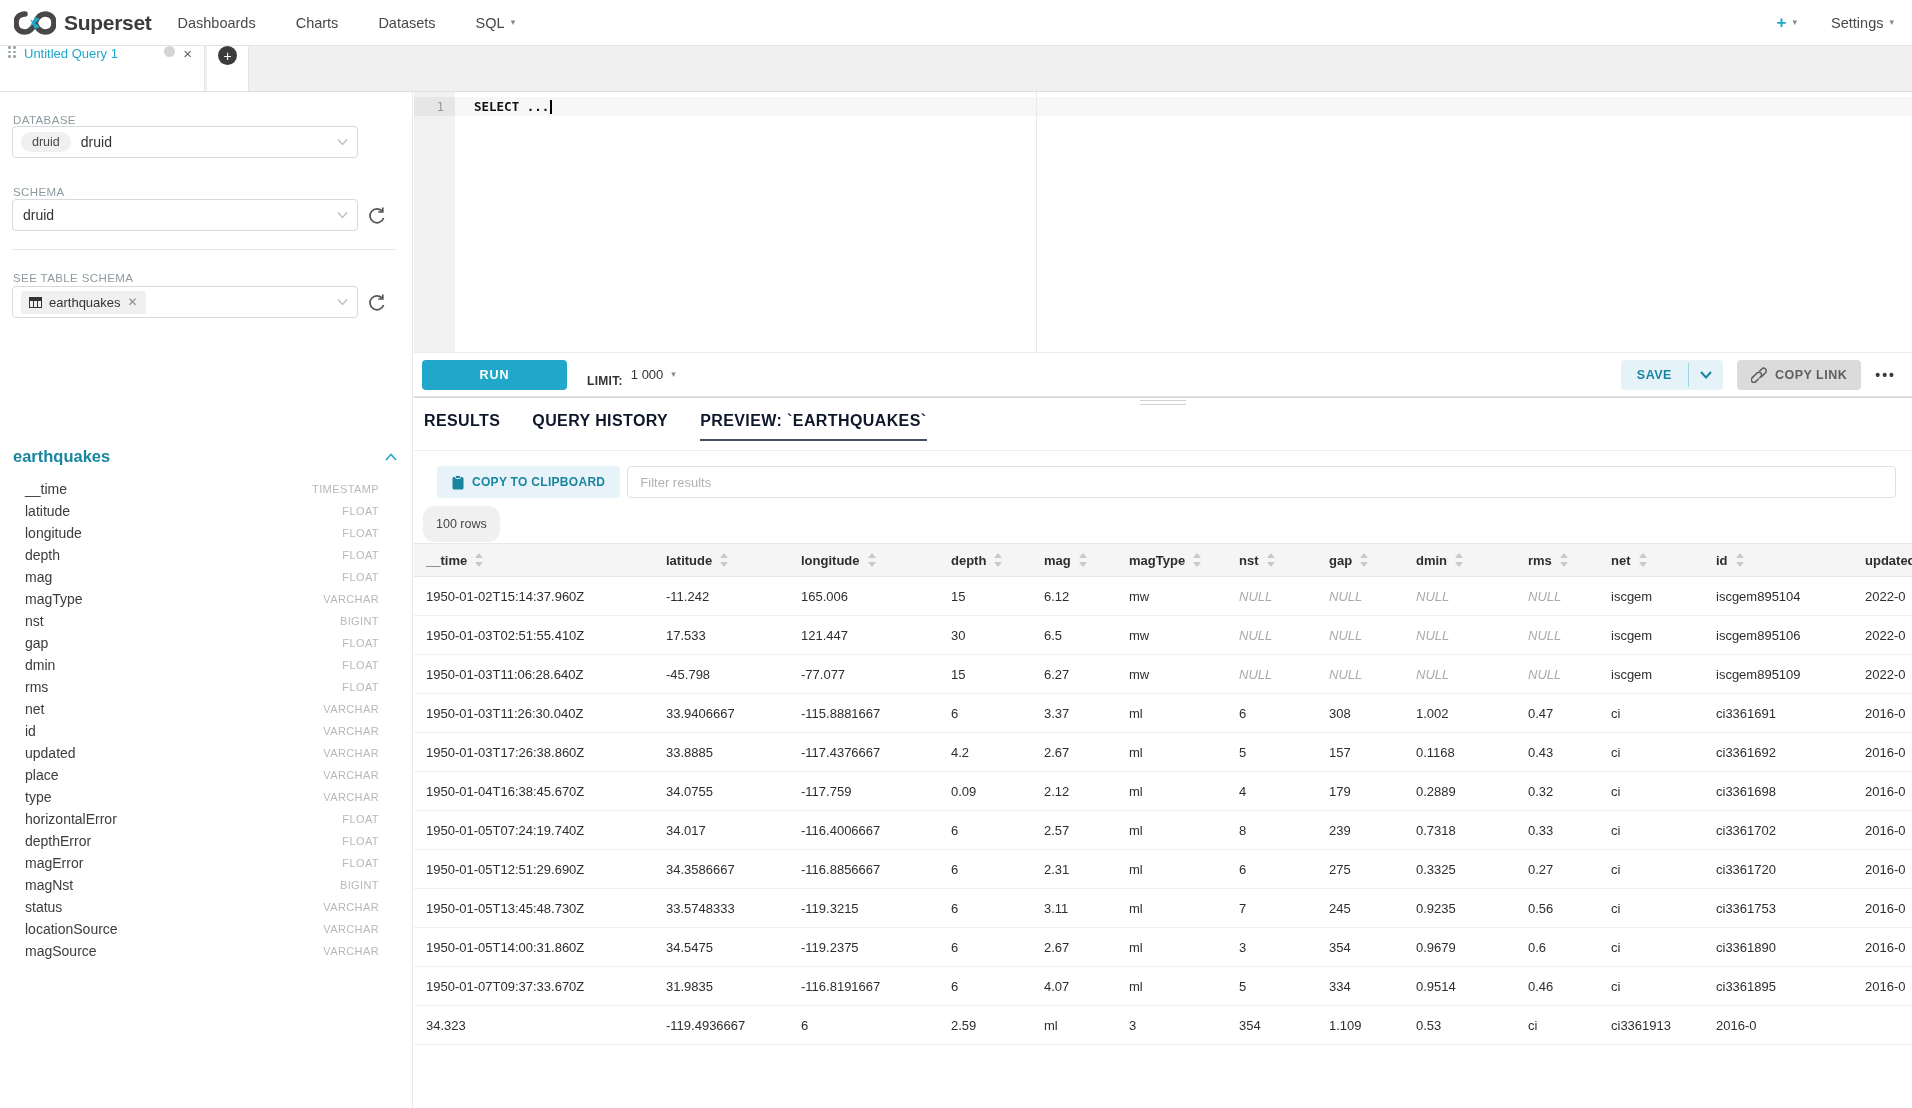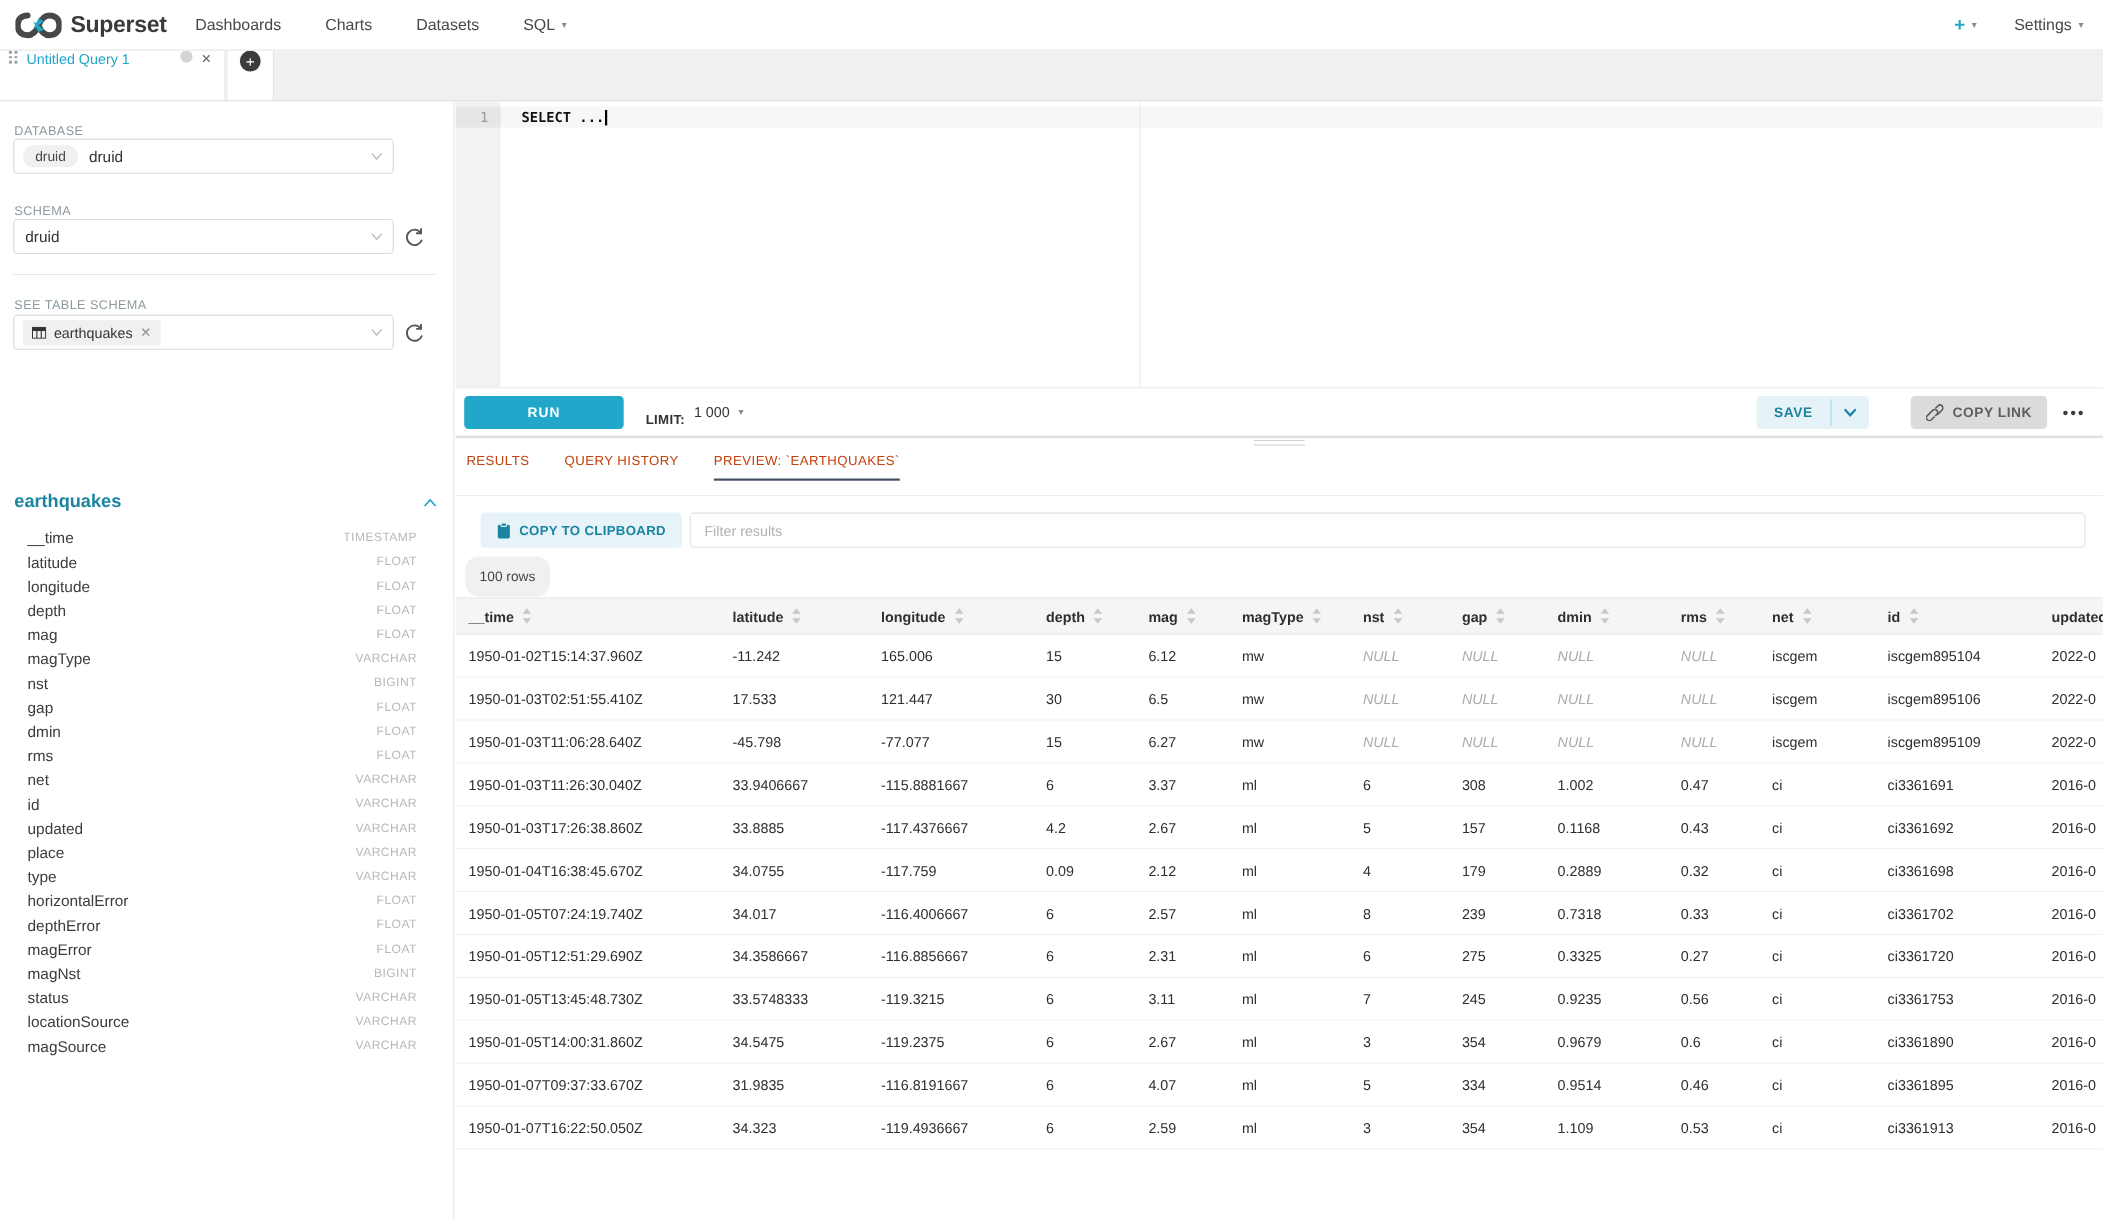--- a/index.html
+++ b/index.html
@@ -81,29 +81,29 @@
   .limit-label { font-size:12px; font-weight:bold; color:#333; letter-spacing:0.3px;margin-top:12px; }
   .limit-value { font-size:13px; color:#333; }
   .toolbar-right { margin-left:auto; display:flex; align-items:center; margin-right:16px; gap:14px; }
   .save-btn { display:flex; height:30px; background:#e5f2f8; border-radius:4px; overflow:hidden; cursor:pointer; }
   .save-main { display:flex; align-items:center; padding:0 16px; font-size:12.5px; font-weight:bold;
                color:#1985A0; letter-spacing:0.5px; }
   .save-split { width:1px; background:#9fd4e4; margin:3px 0; }
   .save-caret { display:flex; align-items:center; padding:0 11px; }
   .copylink-btn { display:flex; align-items:center; gap:8px; height:30px; background:#dbdbdb;
                   border-radius:4px; padding:0 14px; font-size:12.5px; font-weight:bold; color:#5e5e5e;
-                  letter-spacing:0.5px; cursor:pointer;margin-left:24px; }
+                  letter-spacing:0.5px; cursor:pointer; }
   .more-dots { font-size:14px; font-weight:bold; color:#3b3b3b; letter-spacing:2px; cursor:pointer; }
 
   
   .southpane { position:absolute; left:0; top:305px; right:0; bottom:0; border-top:1px solid #d6d6d6; }
   .grip { position:absolute; top:2px; left:50%; transform:translateX(-50%); width:46px; cursor:row-resize; }
   .grip i { display:block; height:1px; background:#d2d2d2; margin-bottom:3px; }
   .result-tabs { position:absolute; left:10px; top:14px; display:flex; gap:32px; }
-  .rtab { font-size:12px; font-weight:normal; color:#c2410c; letter-spacing:0.4px; padding-bottom:9px;
+  .rtab { font-size:16px; font-weight:bold; color:#0f172a; letter-spacing:0.4px; padding-bottom:9px;
           cursor:pointer; border-bottom:2.5px solid transparent; white-space:nowrap; }
   .rtab.active { border-bottom-color:#454e65; }
   .tabs-rule { position:absolute; left:0; right:0; top:52px; border-top:1px solid #ececec; }
   .controls { position:absolute; left:23px; right:16px; top:68px; height:32px; display:flex; gap:7px; }
   .copyclip-btn { display:flex; align-items:center; gap:8px; background:#e7f3f8; border-radius:4px;
                   padding:0 15px; font-size:12px; font-weight:bold; color:#1985A0; letter-spacing:0.3px;
                   cursor:pointer; white-space:nowrap; }
   .filter-input { flex:1; height:32px; border:1px solid #e0e0e0; border-radius:4px; padding:0 12px;
                   font-size:13px; color:#333; font-family:inherit; outline:none; }
   .filter-input::placeholder { color:#b2b2b2; }
@@ -662,21 +662,20 @@
             <span class="tcell">ml</span>
             <span class="tcell">5</span>
             <span class="tcell">334</span>
             <span class="tcell">0.9514</span>
             <span class="tcell">0.46</span>
             <span class="tcell">ci</span>
             <span class="tcell">ci3361895</span>
             <span class="tcell">2016-0</span>
           </div>
           <div class="trow">
-            <span class="tcell">1950-01-07T16:22:50.050Z</span>
             <span class="tcell">34.323</span>
             <span class="tcell">-119.4936667</span>
             <span class="tcell">6</span>
             <span class="tcell">2.59</span>
             <span class="tcell">ml</span>
             <span class="tcell">3</span>
             <span class="tcell">354</span>
             <span class="tcell">1.109</span>
             <span class="tcell">0.53</span>
             <span class="tcell">ci</span>

